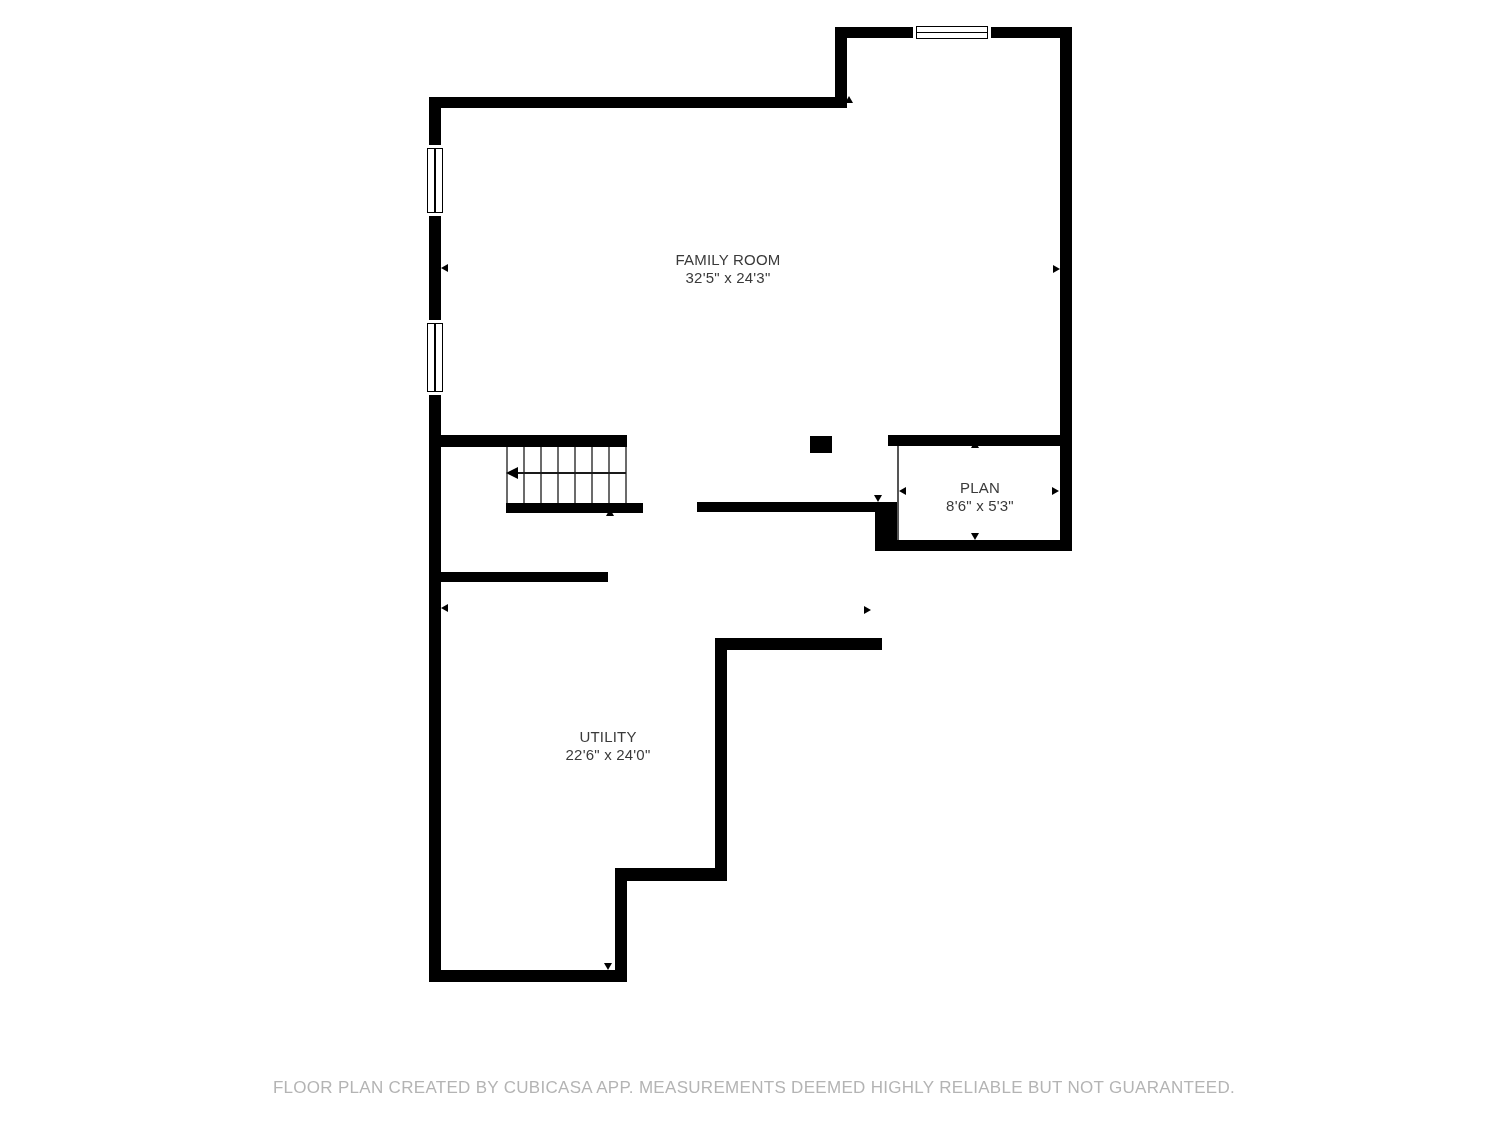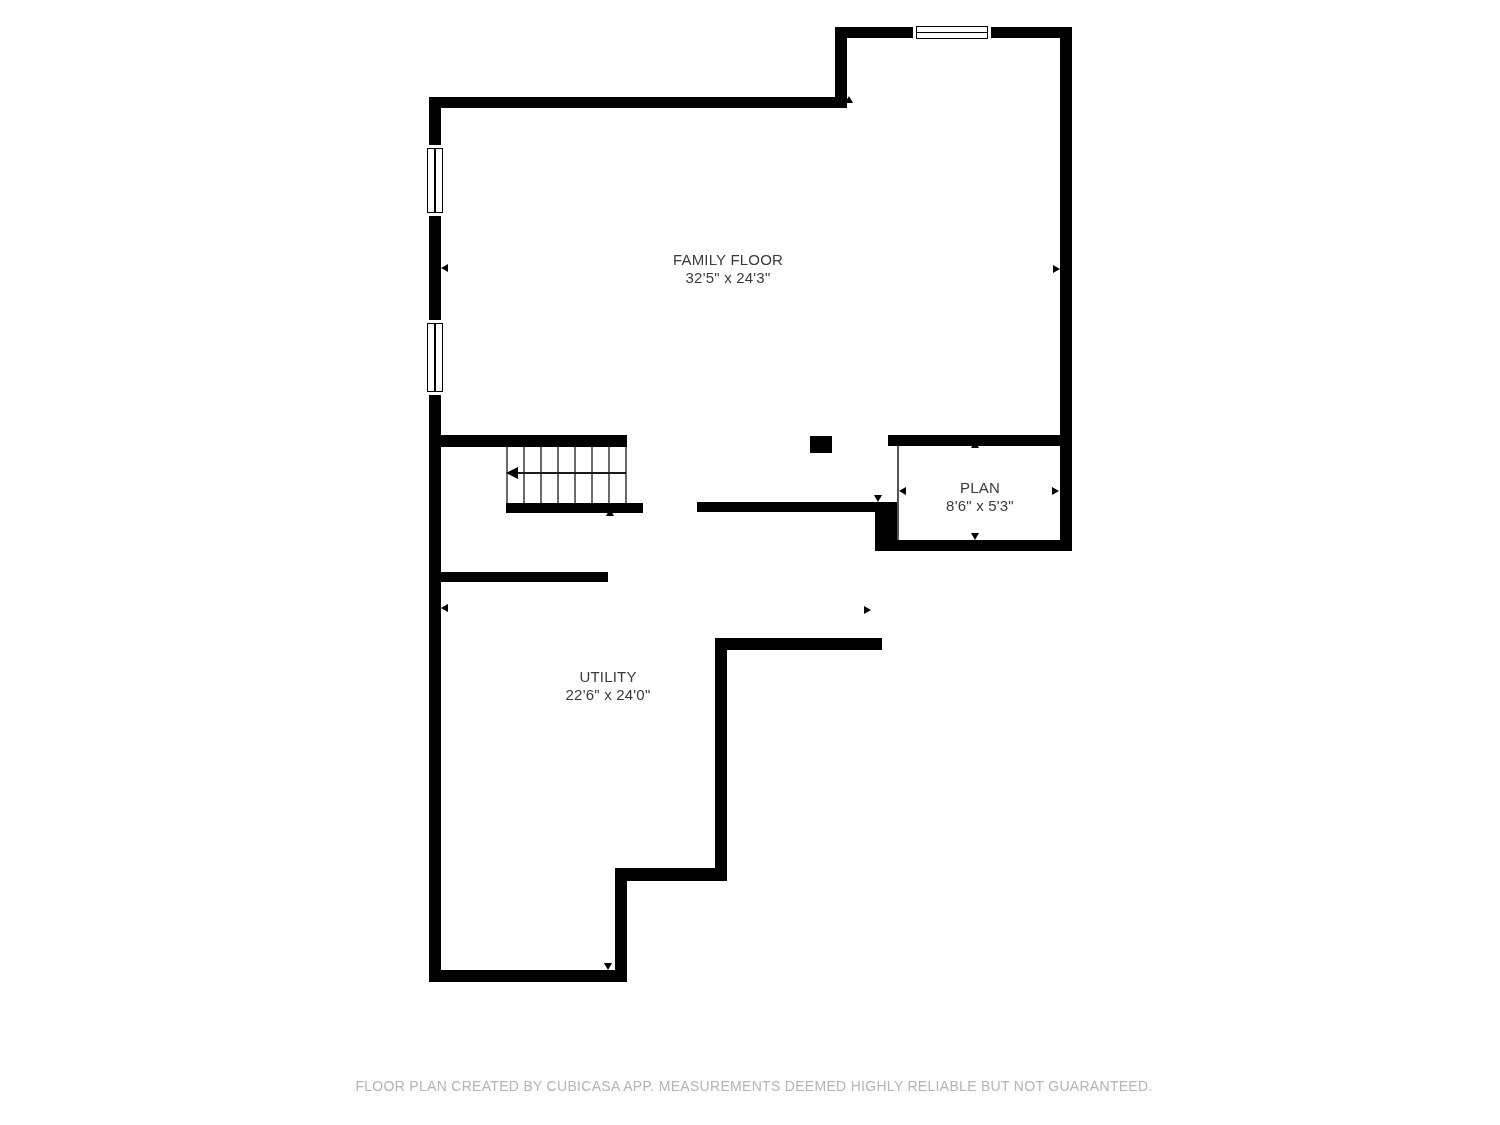--- a/index.html
+++ b/index.html
@@ -20,21 +20,21 @@
   .tri-left{border-top:4.5px solid transparent;border-bottom:4.5px solid transparent;border-right:7px solid #000;}
   .tri-right{border-top:4.5px solid transparent;border-bottom:4.5px solid transparent;border-left:7px solid #000;}
   .tri-left-big{border-top:6px solid transparent;border-bottom:6px solid transparent;border-right:12px solid #000;}
   .room-label{
     position:absolute;text-align:center;color:#3a3a3a;font-size:15px;line-height:18px;
     letter-spacing:0.2px;
   }
   .thin-line{position:absolute;background:#555555;}
   .footer{
     position:absolute;left:8px;right:0;top:1078px;text-align:center;
-    color:#b4b4b4;font-size:14px;letter-spacing:0.3px;
+    color:#b4b4b4;font-size:17px;letter-spacing:0.3px;
   }
 </style>
 </head>
 <body>
 
 <div class="page">
 
   <div class="wall" style="left:429px;top:97px;width:12px;height:885px;"></div>
   <div class="wall" style="left:429px;top:97px;width:418px;height:11px;"></div>
   <div class="wall" style="left:835px;top:27px;width:12px;height:81px;"></div>
@@ -92,29 +92,29 @@
   <div class="tri tri-down" style="left:604px;top:963px;"></div>
   <div class="tri tri-down" style="left:874px;top:495px;"></div>
   <div class="tri tri-up" style="left:606px;top:509px;"></div>
 
   <div class="tri tri-up" style="left:971px;top:441px;"></div>
   <div class="tri tri-down" style="left:971px;top:533px;"></div>
   <div class="tri tri-left" style="left:899px;top:487px;"></div>
   <div class="tri tri-right" style="left:1052px;top:487px;"></div>
 
   <div class="room-label" style="left:578px;top:251px;width:300px;">
-    <div>FAMILY FLOOR</div>
+    <div>FAMILY ROOM</div>
     <div>32'5" x 24'3"</div>
   </div>
 
   <div class="room-label" style="left:880px;top:479px;width:200px;">
     <div>PLAN</div>
     <div>8'6" x 5'3"</div>
   </div>
 
-  <div class="room-label" style="left:458px;top:668px;width:300px;">
+  <div class="room-label" style="left:458px;top:728px;width:300px;">
     <div>UTILITY</div>
     <div>22'6" x 24'0"</div>
   </div>
 
   <div class="footer">FLOOR PLAN CREATED BY CUBICASA APP. MEASUREMENTS DEEMED HIGHLY RELIABLE BUT NOT GUARANTEED.</div>
 
 </div>
 
 </body></html>

